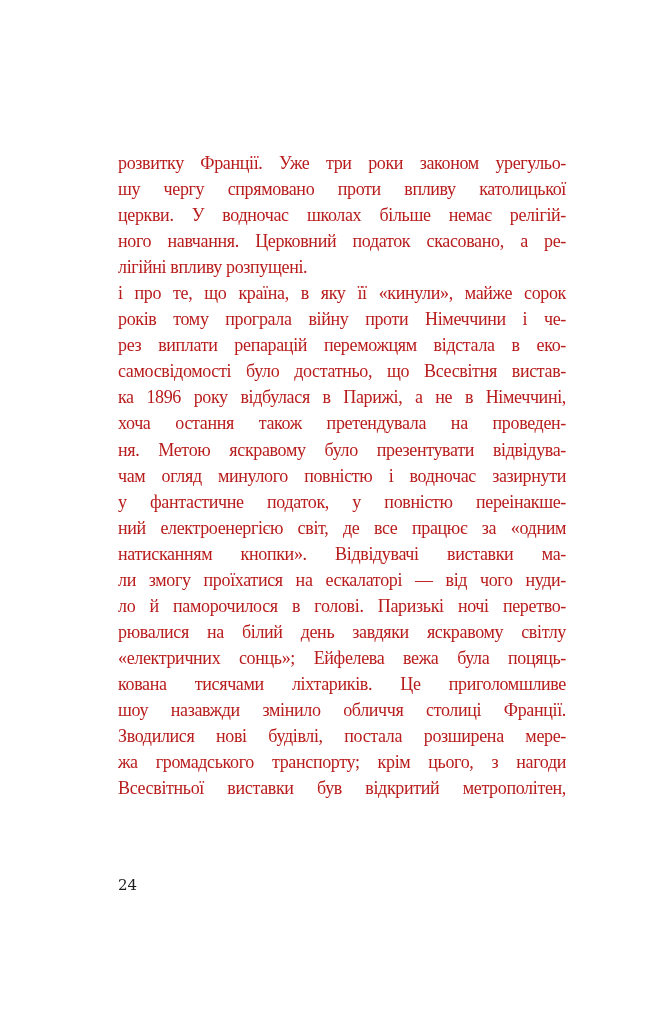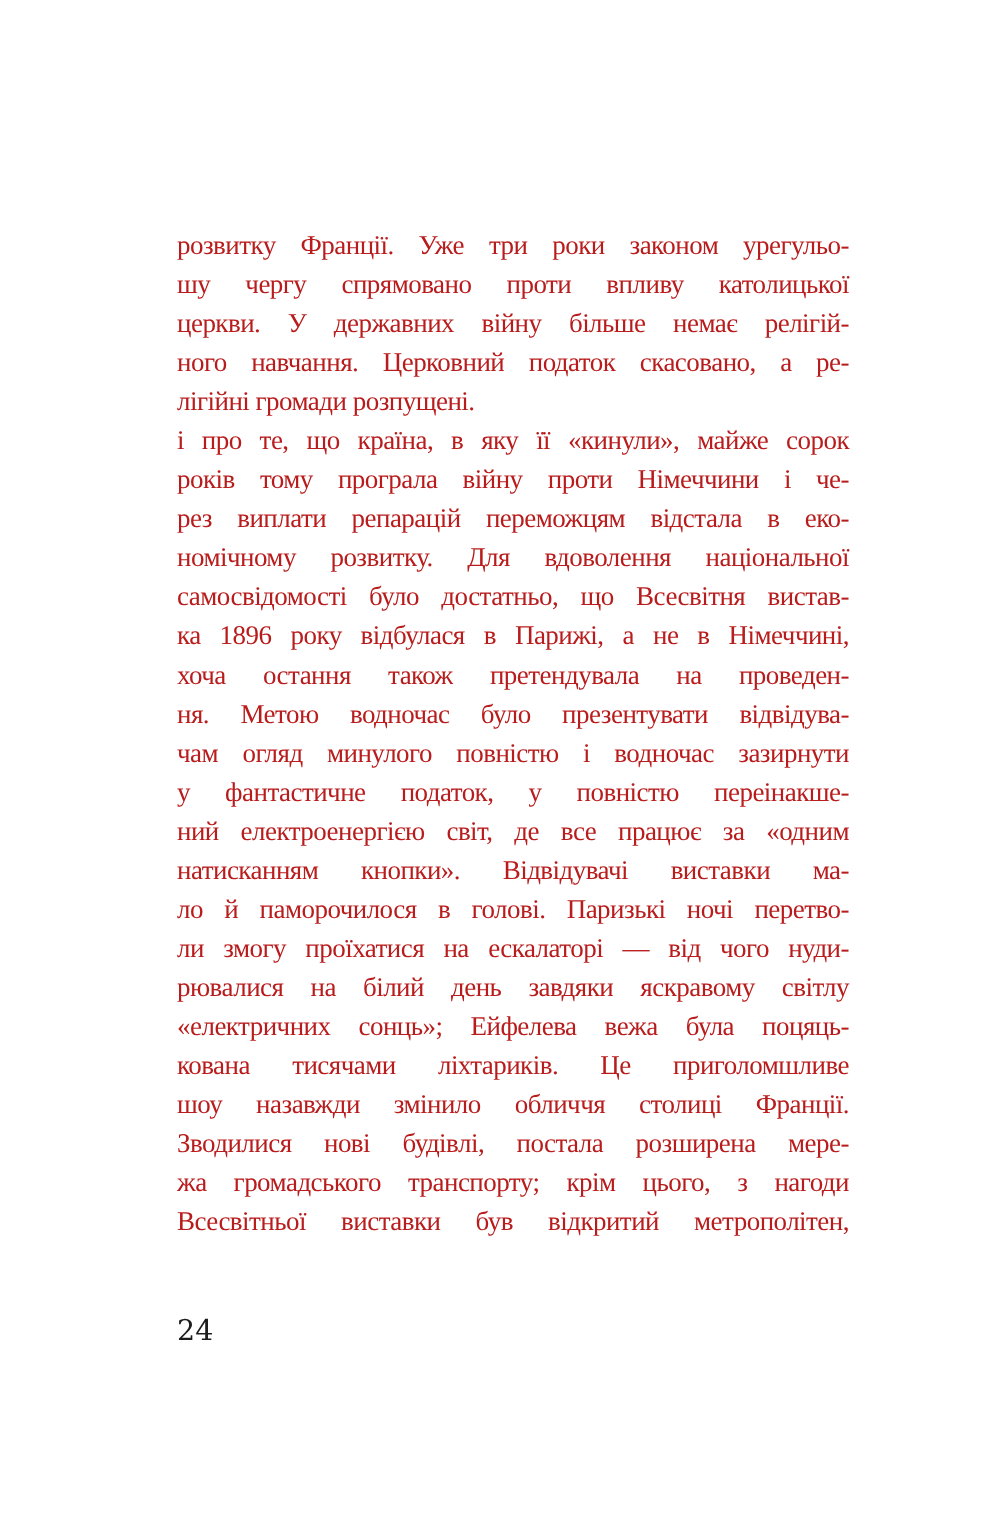--- a/index.html
+++ b/index.html
@@ -14,50 +14,49 @@
     letter-spacing: -0.35px;
   }
   .line {
     display: block; white-space: nowrap; text-align: justify; text-align-last: justify;
     height: 26.05px; overflow: visible;
   }
   .line.last { text-align-last: left; }
   .line.indent { padding-left: 29px; }
   .page-number {
     position: absolute; left: 118px; top: 876px;
-    font-family: "DejaVu Serif", serif; font-size: 19px; color: #1c1c1c;
+    font-family: "DejaVu Serif", serif; font-size: 15px; color: #1c1c1c;
   }
 </style>
 </head>
 <body>
 
 <div class="page">
   <div class="text-block" id="text-block">
       <div>
         <span class="line">розвитку Франції. Уже три роки законом урегульо-</span>
         <span class="line">шу чергу спрямовано проти впливу католицької</span>
-        <span class="line">церкви. У державних війну більше немає релігій-</span>
+        <span class="line">церкви. У водночас школах більше немає релігій-</span>
         <span class="line">ного навчання. Церковний податок скасовано, а ре-</span>
-        <span class="line last">лігійні громади розпущені.</span>
+        <span class="line last">лігійні впливу розпущені.</span>
       </div>
       <div>
         <span class="line">і про те, що країна, в яку її «кинули», майже сорок</span>
         <span class="line">років тому програла війну проти Німеччини і че-</span>
         <span class="line">рез виплати репарацій переможцям відстала в еко-</span>
-        <span class="line">номічному розвитку. Для вдоволення національної</span>
         <span class="line">самосвідомості було достатньо, що Всесвітня вистав-</span>
         <span class="line">ка 1896 року відбулася в Парижі, а не в Німеччині,</span>
         <span class="line">хоча остання також претендувала на проведен-</span>
-        <span class="line">ня. Метою водночас було презентувати відвідува-</span>
+        <span class="line">ня. Метою яскравому було презентувати відвідува-</span>
         <span class="line">чам огляд минулого повністю і водночас зазирнути</span>
         <span class="line">у фантастичне податок, у повністю переінакше-</span>
         <span class="line">ний електроенергією світ, де все працює за «одним</span>
         <span class="line">натисканням кнопки». Відвідувачі виставки ма-</span>
+        <span class="line">ли змогу проїхатися на ескалаторі — від чого нуди-</span>
         <span class="line">ло й паморочилося в голові. Паризькі ночі перетво-</span>
-        <span class="line">ли змогу проїхатися на ескалаторі — від чого нуди-</span>
         <span class="line">рювалися на білий день завдяки яскравому світлу</span>
         <span class="line">«електричних сонць»; Ейфелева вежа була поцяць-</span>
         <span class="line">кована тисячами ліхтариків. Це приголомшливе</span>
         <span class="line">шоу назавжди змінило обличчя столиці Франції.</span>
         <span class="line">Зводилися нові будівлі, постала розширена мере-</span>
         <span class="line">жа громадського транспорту; крім цього, з нагоди</span>
         <span class="line">Всесвітньої виставки був відкритий метрополітен,</span>
       </div>
     </div>
   <div class="page-number">24</div>

